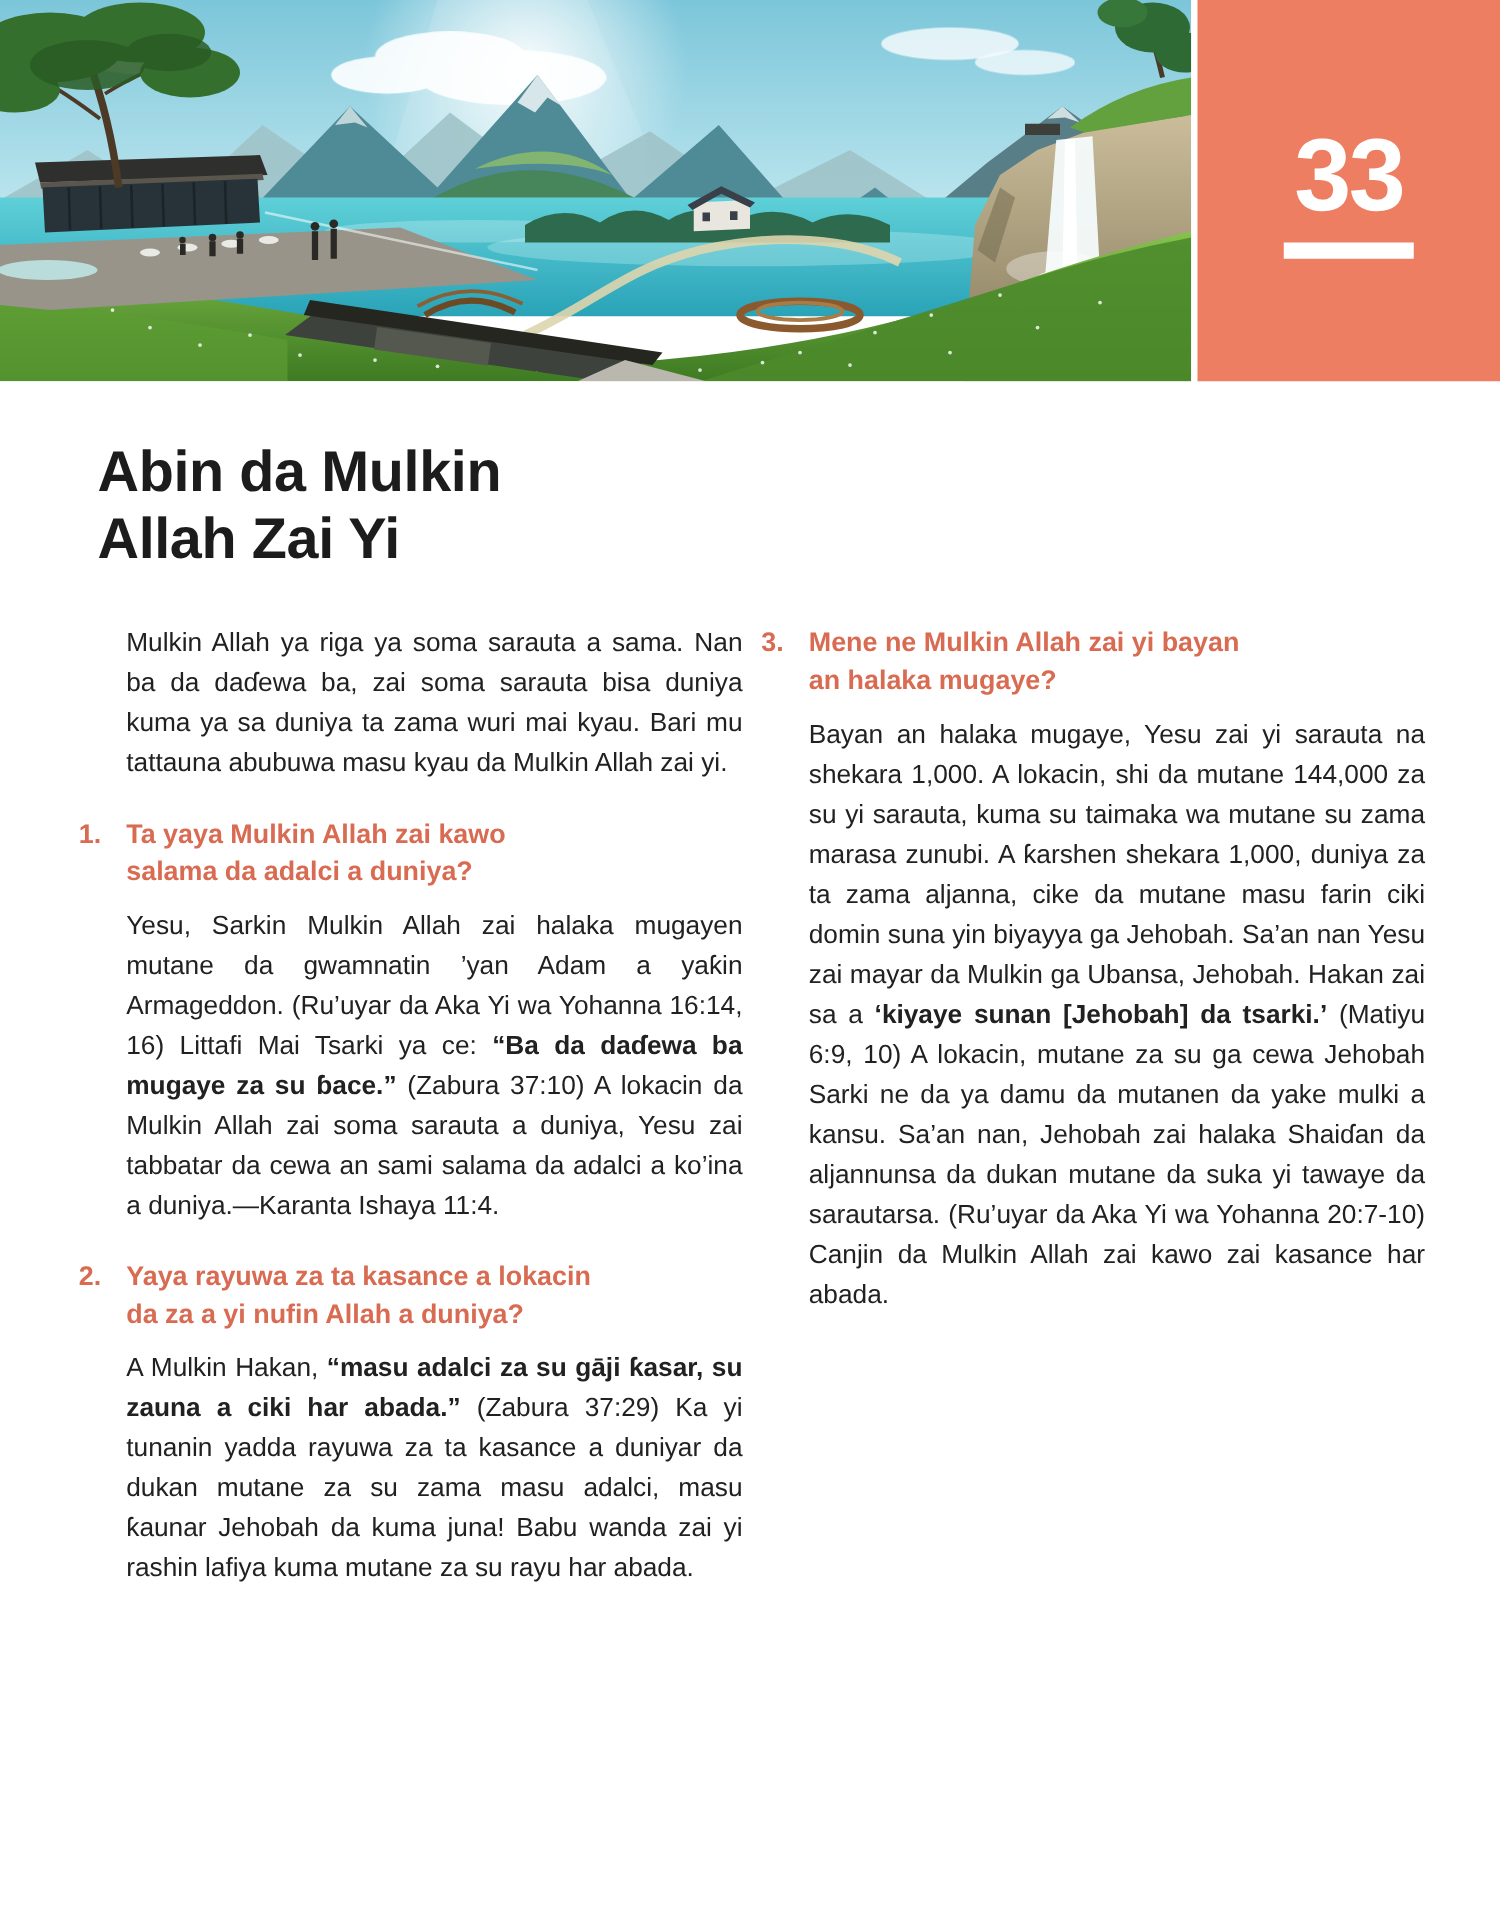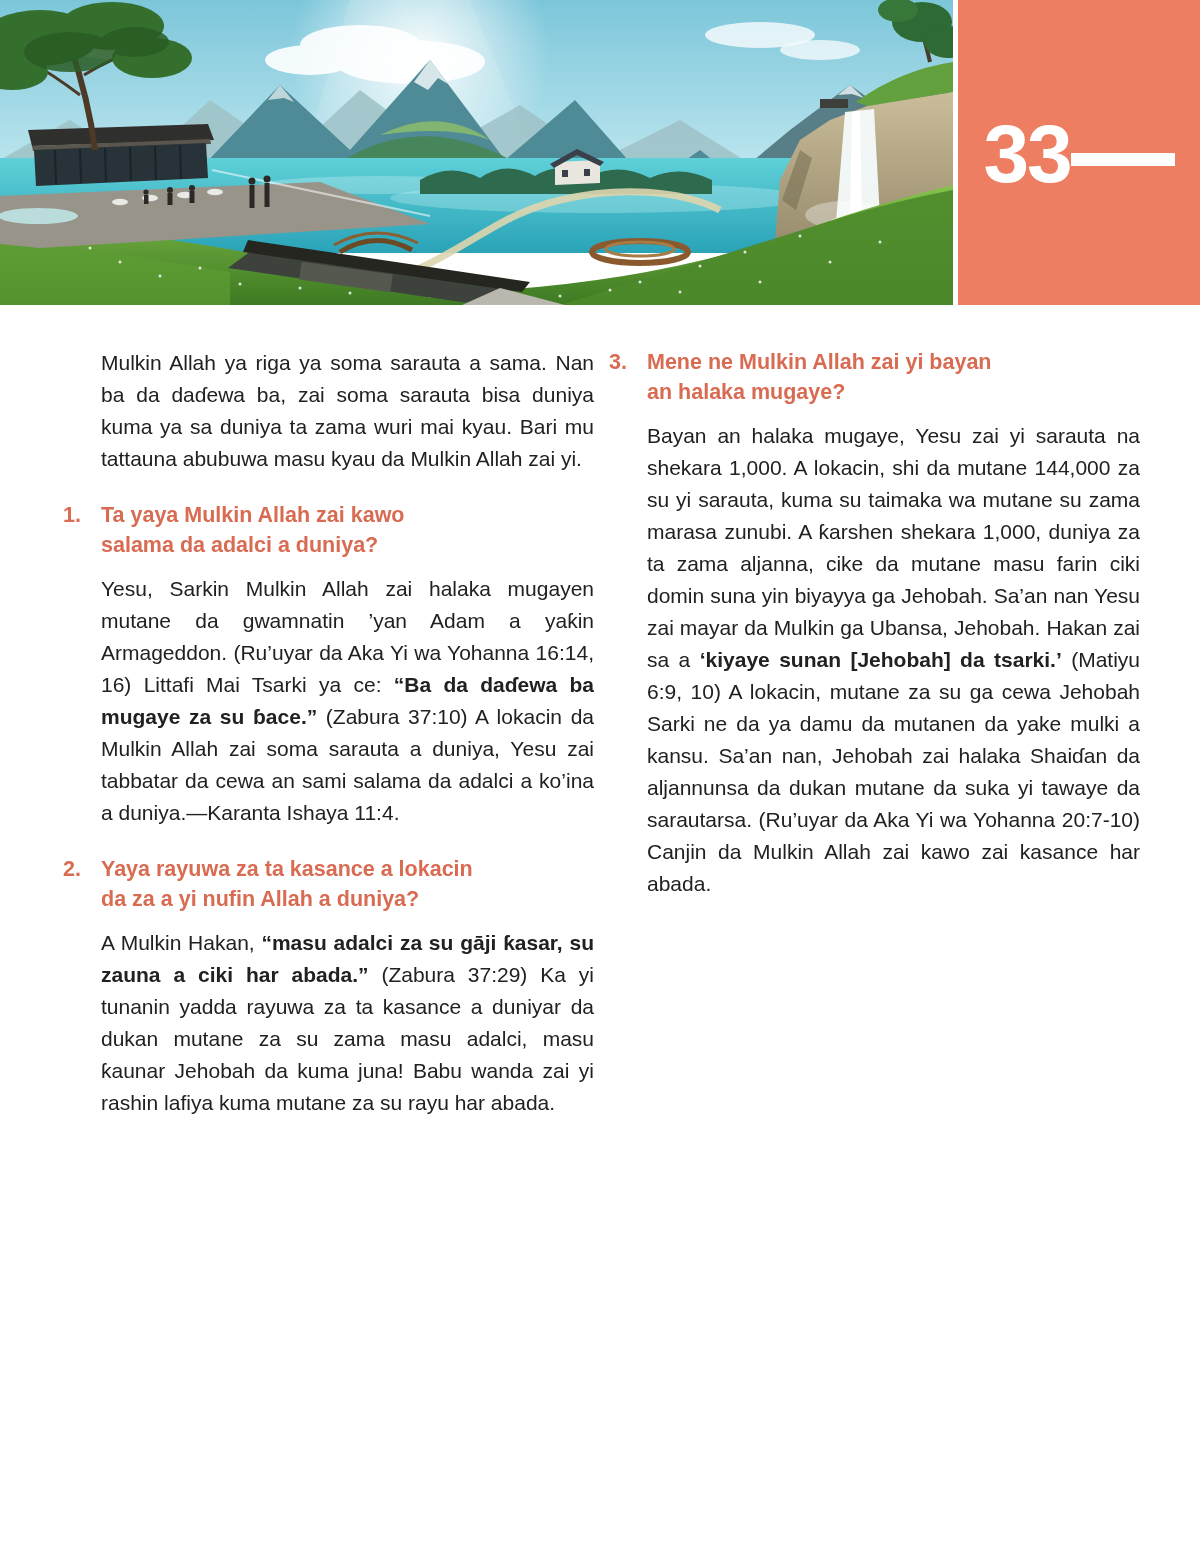--- a/index.html
+++ b/index.html
@@ -4,21 +4,21 @@
 <style>
   html,body { margin:0; padding:0; background:#ffffff; }
   .page {
     position:relative; width:1200px; height:1543px; background:#ffffff;
     font-family:"Liberation Sans","DejaVu Sans",sans-serif; overflow:hidden;
   }
   .hero { display:flex; height:305px; }
   .hero-svg { width:953px; height:305px; display:block; flex:0 0 953px; }
   .hero-gap { width:5px; flex:0 0 5px; background:#ffffff; }
   .badge {
-    flex:1; background:#ee7e61; display:flex; flex-direction:row;
+    flex:1; background:#ee7e61; display:flex; flex-direction:column;
     align-items:center; justify-content:center; padding-top:2px;
   }
   .badge-num { color:#ffffff; font-size:82px; font-weight:bold; line-height:1; letter-spacing:-2px; }
   .badge-bar { width:104px; height:13px; background:#ffffff; margin-top:12px; }
   .title {
     margin:46px 0 0 78px; font-size:46px; line-height:53px; font-weight:bold;
     color:#1c1c1c; letter-spacing:-0.3px;
   }
   .cols { display:flex; gap:15px; padding:0 60px 0 63px; margin-top:42px; }
   .col { flex:1; min-width:0; }
@@ -223,20 +223,21 @@
     </svg>
 
     <div class="hero-gap"></div>
 
     <div class="badge">
       <div class="badge-num">33</div>
       <div class="badge-bar"></div>
     </div>
   </header>
 
+  <h1 class="title">Abin da Mulkin<br>Allah Zai Yi</h1>
 
   <main class="cols">
 
     <section class="col">
       <p class="body"><span>Mulkin Allah ya riga ya soma sarauta a sama. Nan ba da daɗewa ba, zai soma sarauta bisa duniya kuma ya sa duniya ta zama wuri mai kyau. Bari mu tattauna abubuwa masu kyau da Mulkin Allah zai yi.</span></p>
 
       <h2 class="q">
         <span class="q-num">1.</span>
         <span class="q-text">Ta yaya Mulkin Allah zai kawo<br>salama da adalci a duniya?</span>
       </h2>

